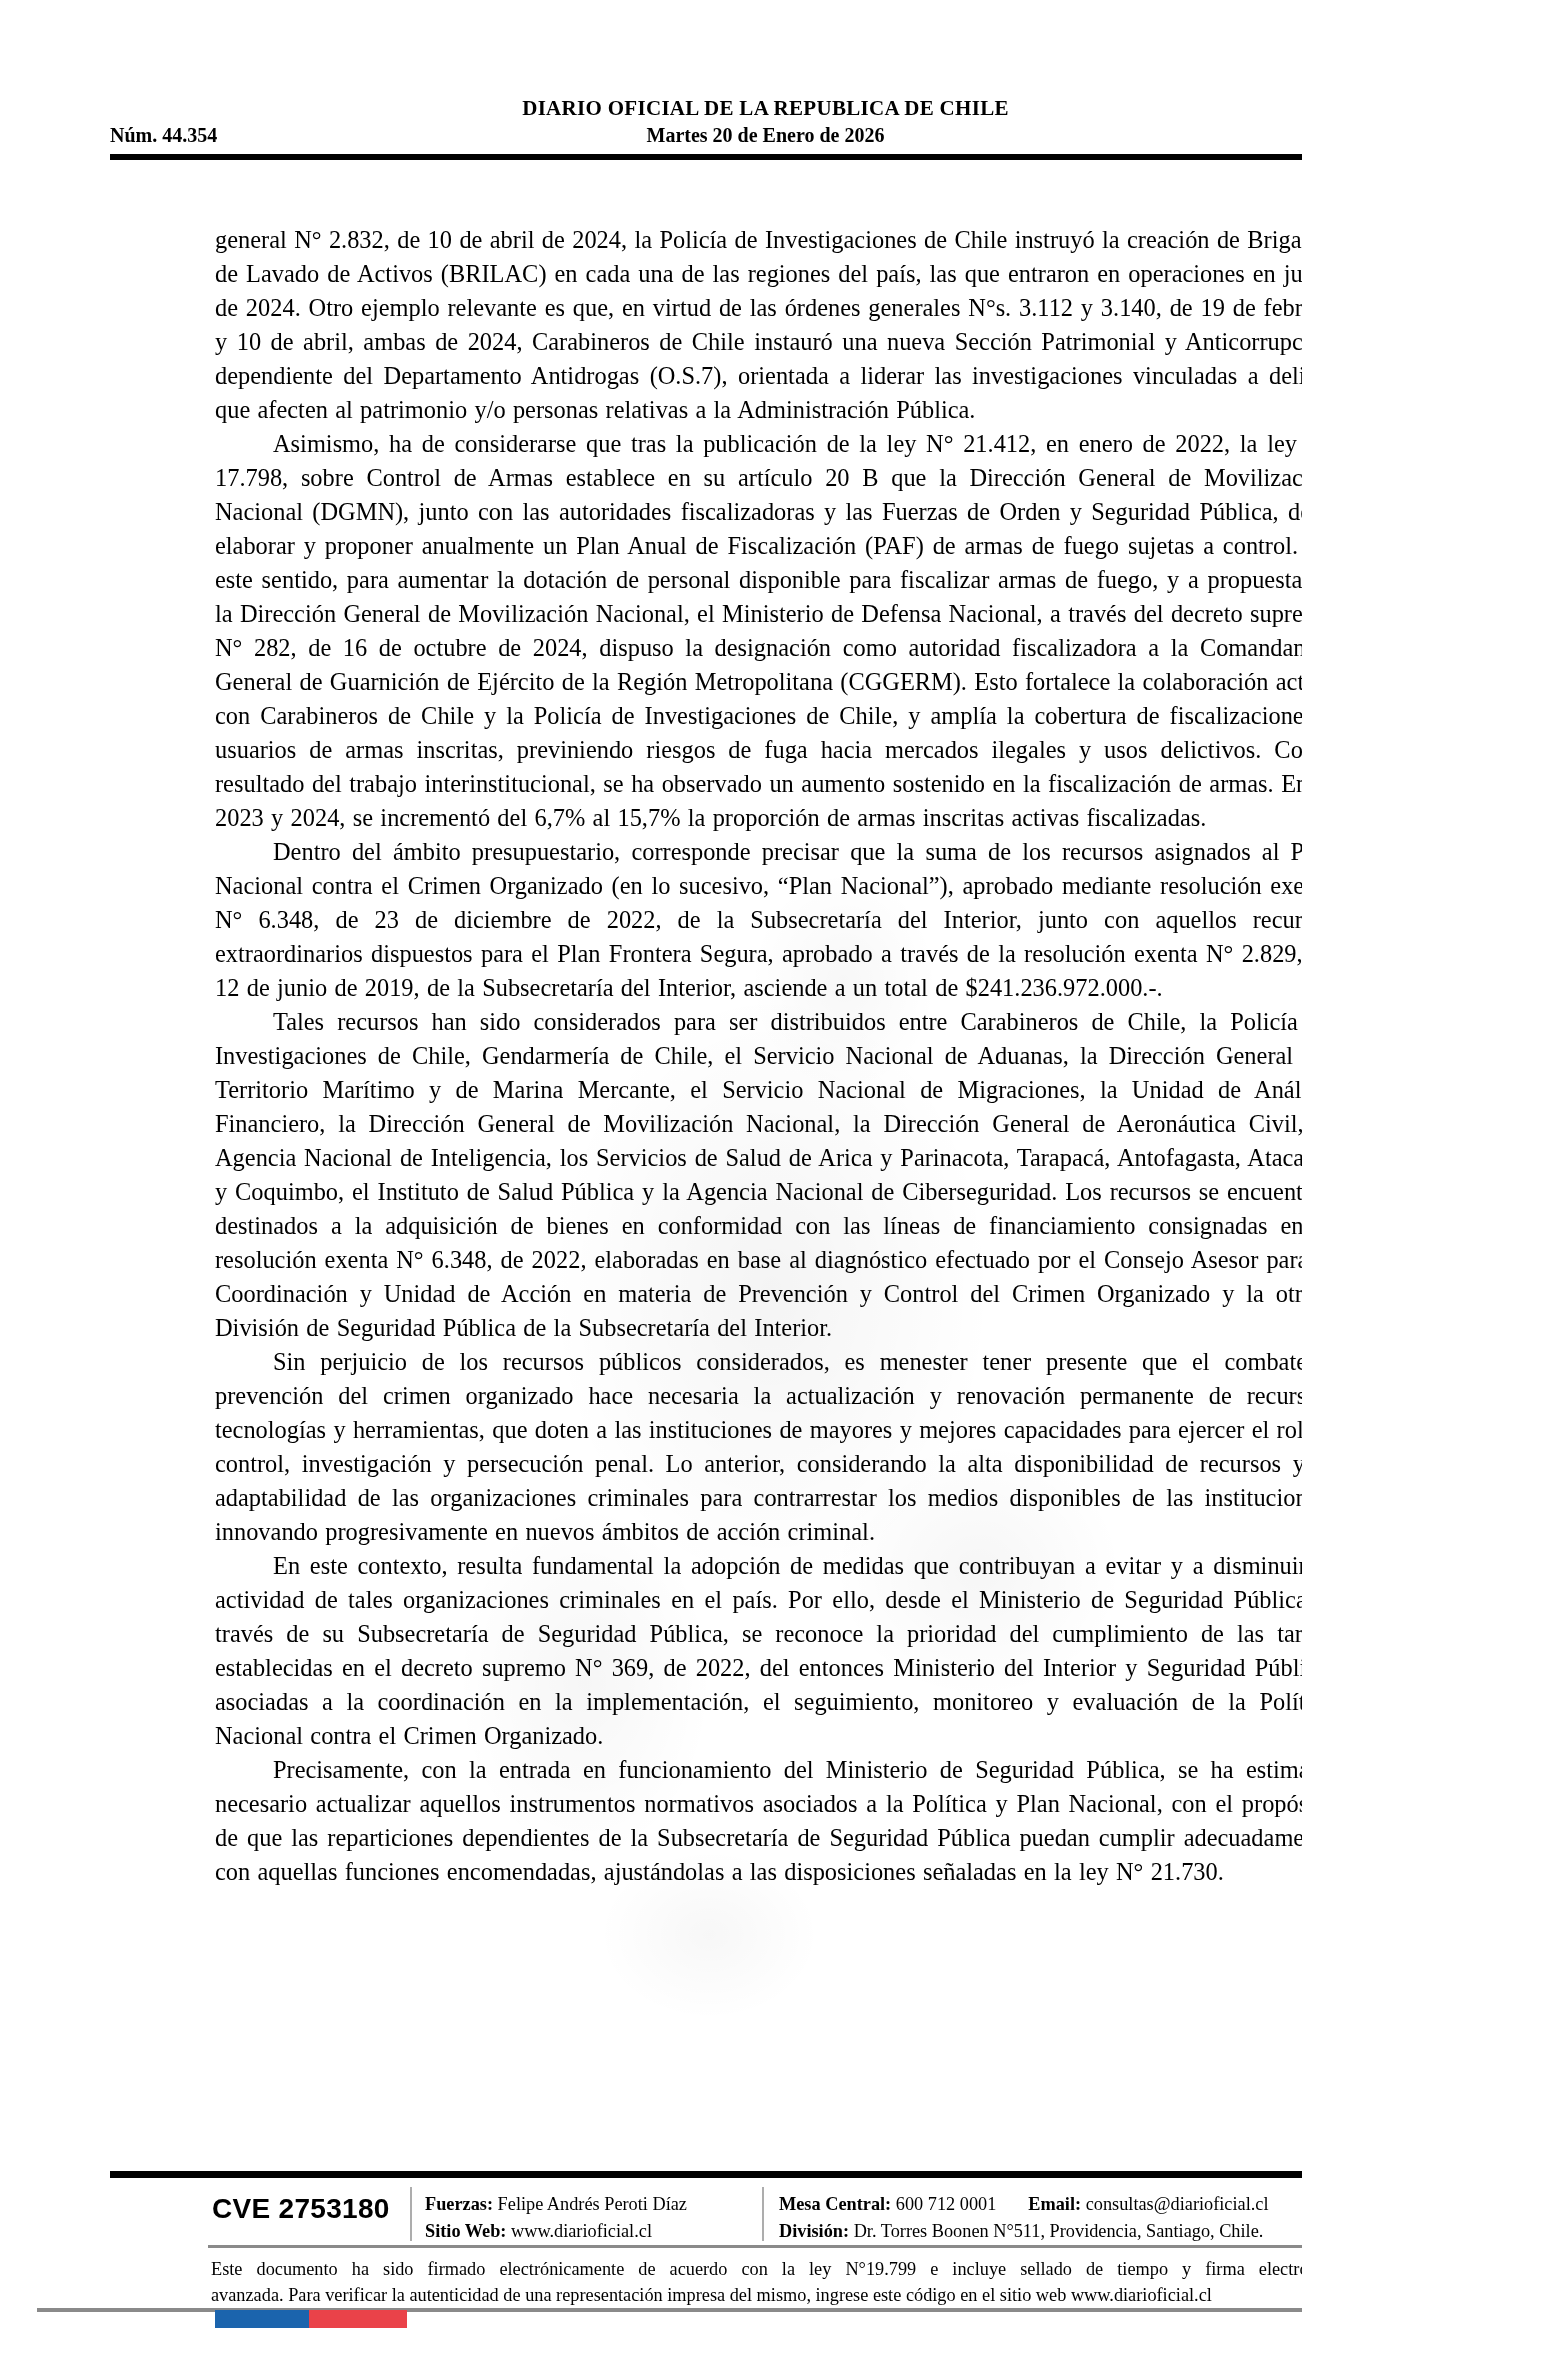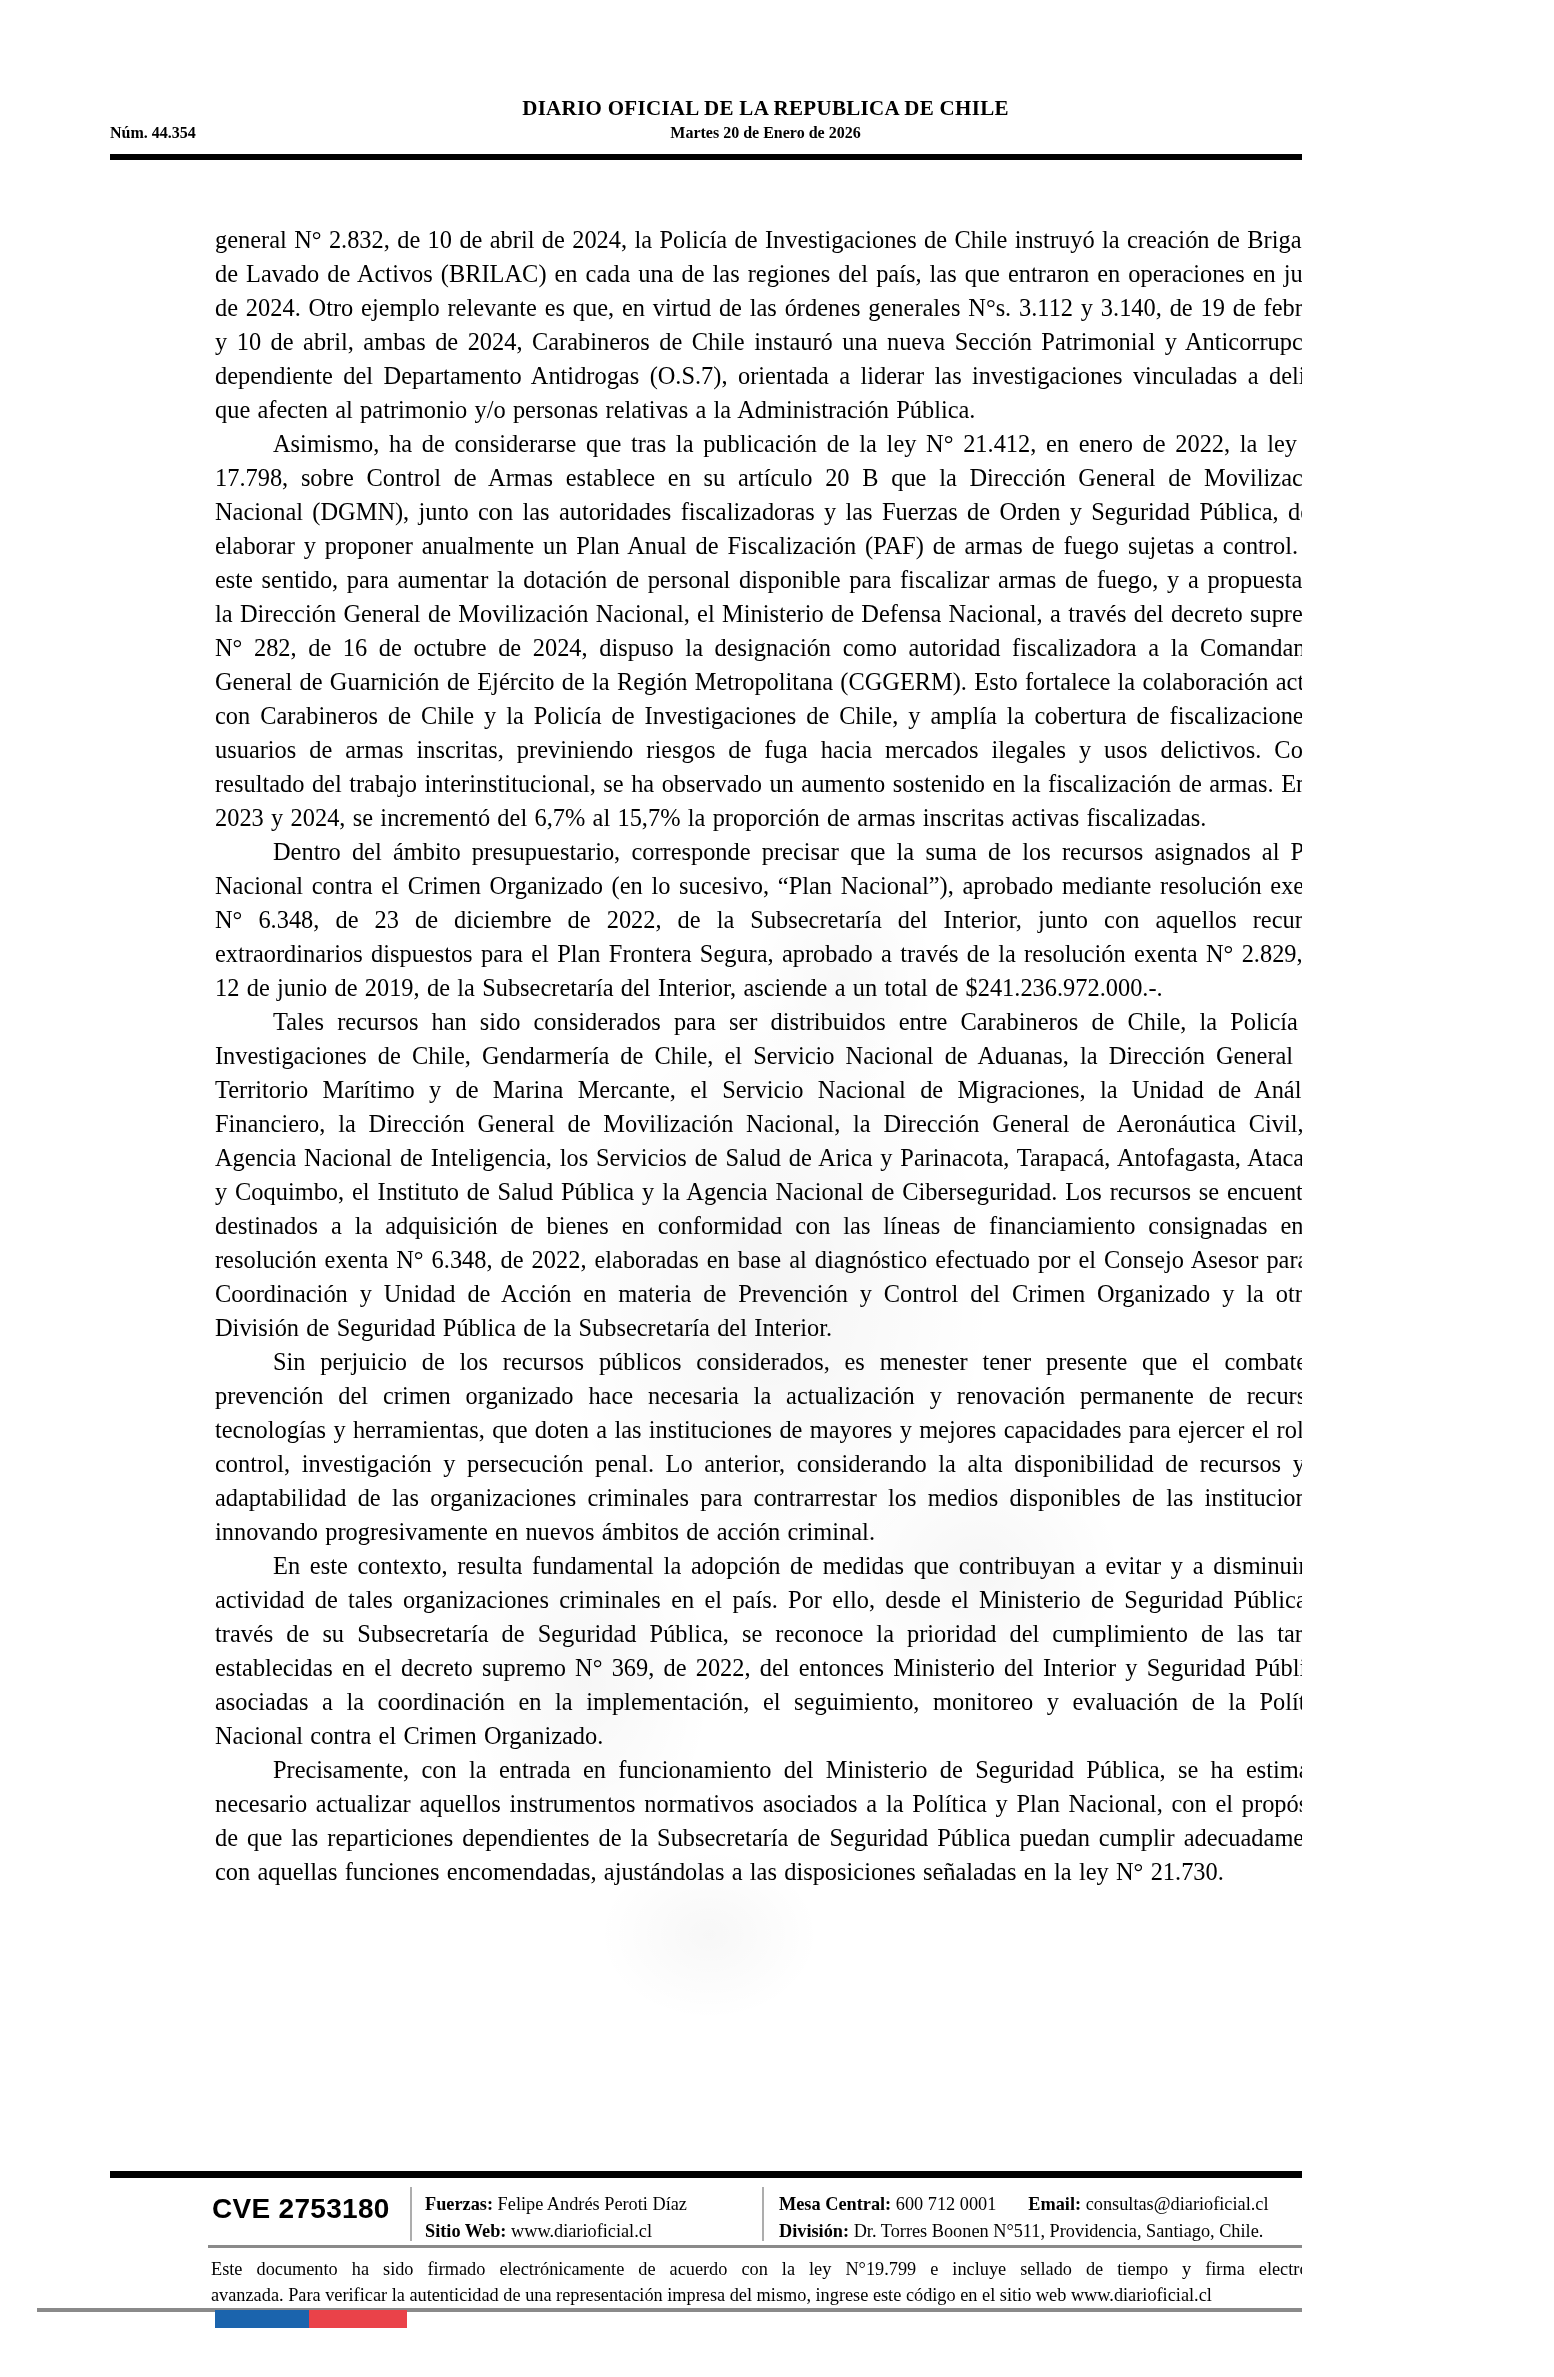--- a/index.html
+++ b/index.html
@@ -21,21 +21,21 @@
       radial-gradient(ellipse 134px 158px at 55% 20%, rgba(0,0,0,0.03), rgba(0,0,0,0) 70%),
       radial-gradient(ellipse 158px 122px at 42% 88%, rgba(0,0,0,0.03), rgba(0,0,0,0) 70%);
     pointer-events:none;
   }
   .masthead-title{
     position:absolute;top:96px;left:110px;width:1311px;
     text-align:center;font-weight:bold;font-size:21px;letter-spacing:0.3px;
   }
   .masthead-row{
     position:absolute;top:124px;left:110px;width:1311px;height:24.4px;
-    font-weight:bold;font-size:16px;
+    font-weight:bold;font-size:20px;
   }
   .masthead-num{position:absolute;left:0;top:0;}
   .masthead-date{position:absolute;left:0;top:0;width:100%;text-align:center;}
   .masthead-page{position:absolute;right:0;top:0;}
   .rule-header{position:absolute;top:154px;left:110px;width:1311px;height:5.5px;background:#000;}
 
   .body-text{
     position:absolute;top:199px;left:215px;width:1119px;
     font-size:24.4px;line-height:34px;text-align:justify;word-spacing:1.2px;margin-top:24px;
   }

